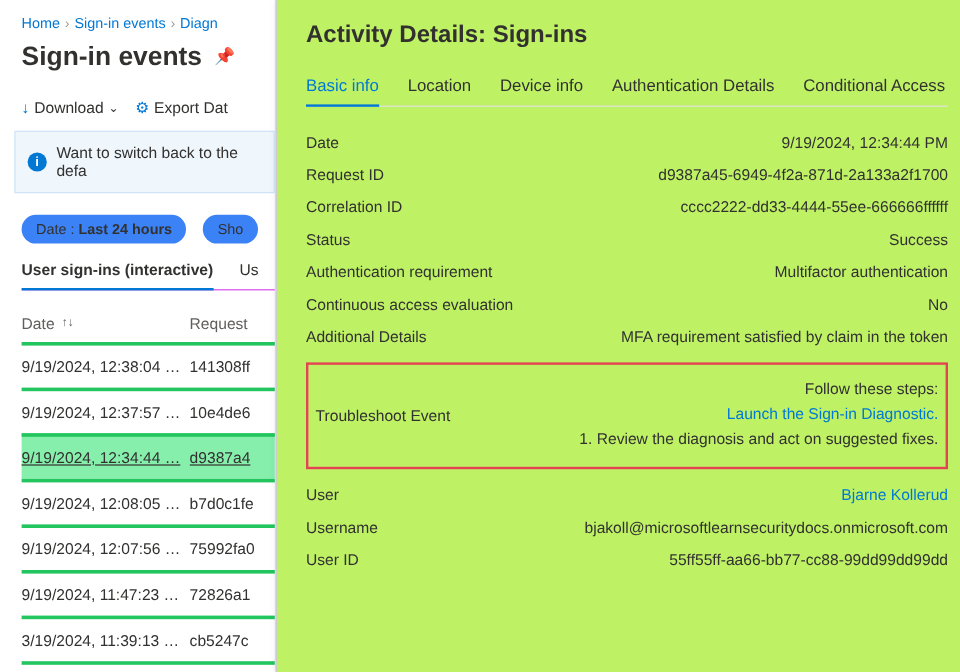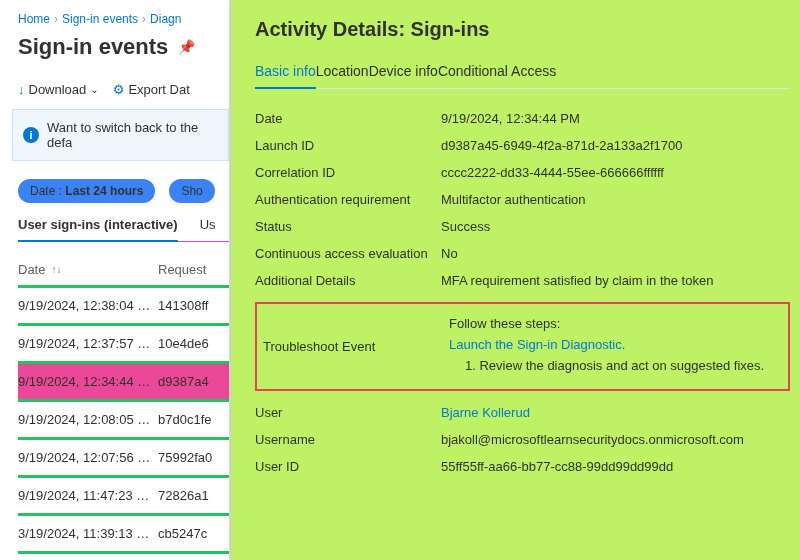--- a/index.html
+++ b/index.html
@@ -21,29 +21,29 @@
 .pill b { font-weight: 600; }
 .sub-tabs { display: flex; gap: 22px; border-bottom: 1px solid #d946ef; margin-bottom: 12px; }
 .sub-tab { padding-bottom: 8px; font-size: 13px; cursor: pointer; color: #323130; }
 .sub-tab.active { font-weight: 600; border-bottom: 2px solid #0078d4; margin-bottom: -1px; }
 .grid-header, .grid-row { display: flex; align-items: center; }
 .grid-header { padding: 8px 0; color: #605e5c; font-size: 13px; }
 .col-date { width: 140px; flex-shrink: 0; display: flex; align-items: center; gap: 6px; }
 .col-req { flex: 1; overflow: hidden; white-space: nowrap; }
 .sort-icn { font-size: 10px; color: #605e5c; }
 .grid-row { padding: 10px 0; border-top: 3px solid #22c55e; font-size: 13px; }
-.grid-row.sel { background: #ec4899; }
+.grid-row.sel { background: #86efac; text-decoration: underline; }
 .right-pane { position: absolute; left: 230px; top: 0; width: 570px; height: 560px; padding: 18px 10px 0 24px; border-left: 1px solid #ccc; box-shadow: -2px 0 6px rgba(0,0,0,0.05); background: #bef264; }
 .details-title { font-size: 20px; font-weight: 600; margin-bottom: 22px; }
-.detail-tabs { display: flex; border-bottom: 1px solid #e1e1e1; margin-bottom: 16px; font-size: 14px; }
+.detail-tabs { display: flex; gap: 24px; border-bottom: 1px solid #e1e1e1; margin-bottom: 16px; font-size: 14px; }
 .detail-tab { padding-bottom: 8px; cursor: pointer; color: #323130; }
 .detail-tab.active { color: #0078d4; border-bottom: 2px solid #0078d4; margin-bottom: -1px; font-weight: 400; }
 .kv-row { display: flex; padding: 6px 0; font-size: 13px; }
 .kv-k { width: 186px; flex-shrink: 0; color: #323130; }
-.kv-v { flex: 1; color: #323130; }
+.kv-v { flex: 1; color: #323130; text-align: right; }
 .kv-v a { color: #0078d4; text-decoration: none; }
 .ts-box { border: 2px solid #e34352; padding: 6px 6px; margin: 8px 0; }
 .ts-steps { margin-left: 16px; }
 .ts-steps li { margin: 4px 0; list-style-position: inside; }
 .ts-link { color: #0078d4; cursor: pointer; margin: 6px 0; display: block; }
 </style>
 </head>
 <body>
 
 <div class="left-pane">
@@ -126,42 +126,43 @@
       </div>
     </div>
 </div>
 
 <div class="right-pane">
   <div class="details-title">Activity Details: Sign-ins</div>
   <div class="detail-tabs">
     <div class="detail-tab active">Basic info</div>
     <div class="detail-tab">Location</div>
     <div class="detail-tab">Device info</div>
+    <div class="detail-tab">Authentication Details</div>
     <div class="detail-tab">Conditional Access</div>
   </div>
 
   <div class="kv-row">
     <div class="kv-k">Date</div>
     <div class="kv-v">9/19/2024, 12:34:44 PM</div>
   </div>
   <div class="kv-row">
-    <div class="kv-k">Launch ID</div>
+    <div class="kv-k">Request ID</div>
     <div class="kv-v">d9387a45-6949-4f2a-871d-2a133a2f1700</div>
   </div>
   <div class="kv-row">
     <div class="kv-k">Correlation ID</div>
     <div class="kv-v">cccc2222-dd33-4444-55ee-666666ffffff</div>
   </div>
   <div class="kv-row">
+    <div class="kv-k">Status</div>
+    <div class="kv-v">Success</div>
+  </div>
+  <div class="kv-row">
     <div class="kv-k">Authentication requirement</div>
     <div class="kv-v">Multifactor authentication</div>
-  </div>
-  <div class="kv-row">
-    <div class="kv-k">Status</div>
-    <div class="kv-v">Success</div>
   </div>
   <div class="kv-row">
     <div class="kv-k">Continuous access evaluation</div>
     <div class="kv-v">No</div>
   </div>
   <div class="kv-row">
     <div class="kv-k">Additional Details</div>
     <div class="kv-v">MFA requirement satisfied by claim in the token</div>
   </div>
 

